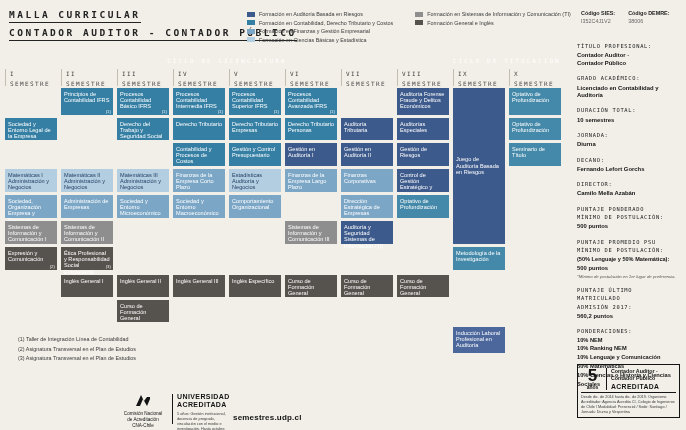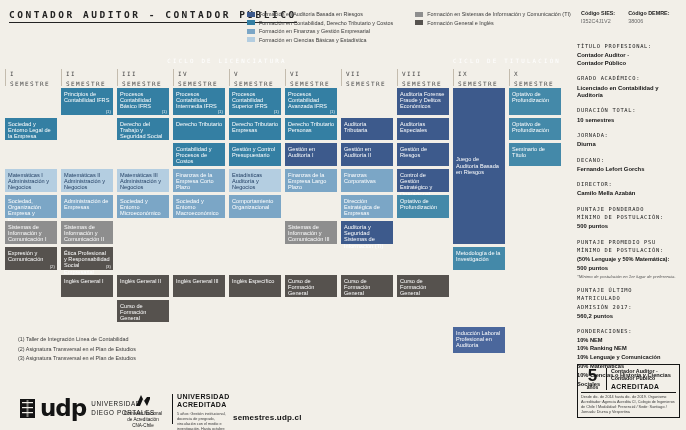--- a/index.html
+++ b/index.html
@@ -71,20 +71,21 @@
   .footer-acc-title{font-size:7px;font-weight:bold;letter-spacing:.4px;color:#141414;white-space:pre-line;line-height:1.2;}
   .footer-acc-details{font-size:3.8px;color:#3a3a3a;white-space:pre-line;line-height:1.3;margin-top:2px;}
   .footer-url{position:absolute;left:233px;top:413px;font-size:8px;font-weight:bold;color:#141414;letter-spacing:.2px;}
 </style>
 </head>
 <body>
 
 <div id="page">
 
   <div class="title-block">
+    <div class="title-line">MALLA CURRICULAR</div>
     <div class="title-line">CONTADOR AUDITOR - CONTADOR PÚBLICO</div>
   </div>
 
   <div class="legend">
       <div class="legend-col">
         <div class="legend-item">
           <div class="swatch" style="background: rgb(61, 90, 140);"></div>
           <div class="legend-label">Formación en Auditoría Basada en Riesgos</div>
         </div>
         <div class="legend-item">
@@ -405,32 +406,20 @@
       </div>
       <div class="acc-right">
         <div class="acc-title" style="white-space:pre-line">Contador Auditor -
 Contador Público</div>
         <div class="acc-status">ACREDITADA</div>
       </div>
     </div>
     <div class="acc-details">Desde dic. de 2014 hasta dic. de 2019. Organismo Acreditador: Agencia Acredita CI, Colegio de Ingenieros de Chile / Modalidad: Presencial / Sede: Santiago / Jornada: Diurna y Vespertina</div>
   </div>
 
-  <div class="footer-udp">
-    <svg width="15" height="19" viewBox="0 0 15 19">
-      <rect x="0" y="0" width="15" height="19" fill="#141414"></rect>
-      <rect x="2" y="3" width="11" height="1.2" fill="#f2efe8"></rect>
-      <rect x="2" y="8" width="11" height="1.2" fill="#f2efe8"></rect>
-      <rect x="2" y="13" width="11" height="1.2" fill="#f2efe8"></rect>
-      <rect x="6.5" y="1" width="2" height="17" fill="#f2efe8" opacity=".5"></rect>
-    </svg>
-    <div class="udp-word">udp</div>
-    <div class="udp-lines" style="white-space:pre-line">UNIVERSIDAD
-DIEGO PORTALES</div>
-  </div>
 
   <div class="footer-cna">
     <svg width="16" height="12" viewBox="0 0 16 12">
       <path d="M1 12 L6 1 L9 7 L12 3 L15 3 L15 5 L12 12 L8 5 L5 12 Z" fill="#141414"></path>
     </svg>
     <div class="cna-lines" style="white-space:pre-line">Comisión Nacional
 de Acreditación
 CNA-Chile</div>
   </div>
 

